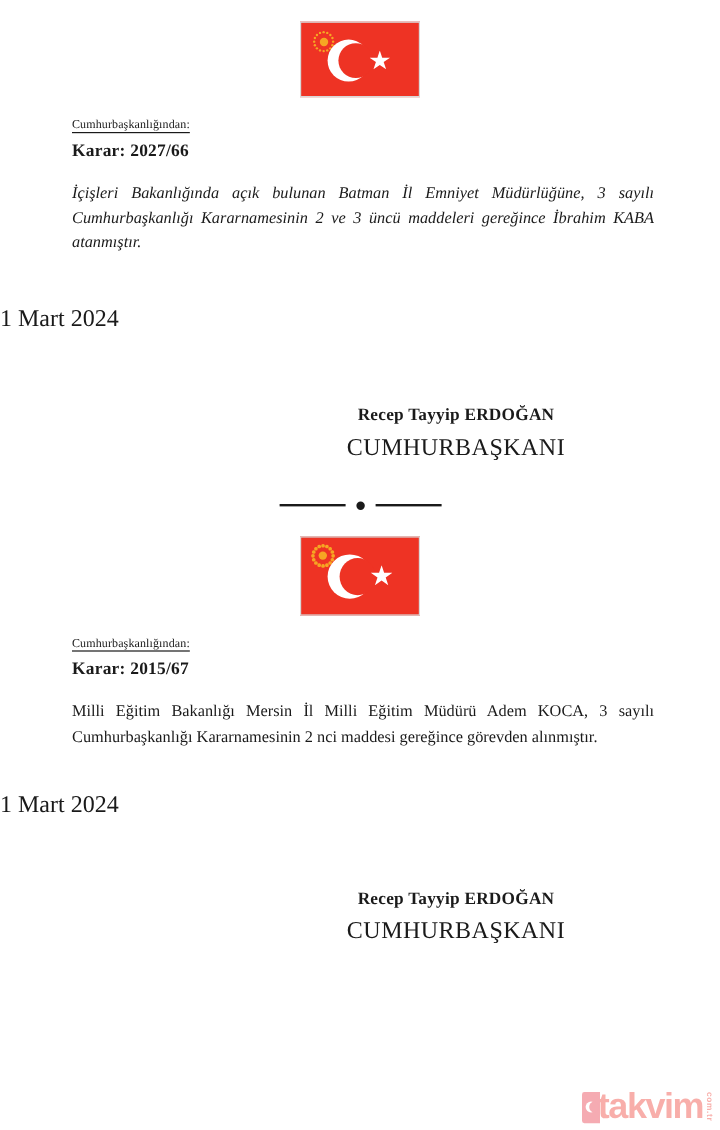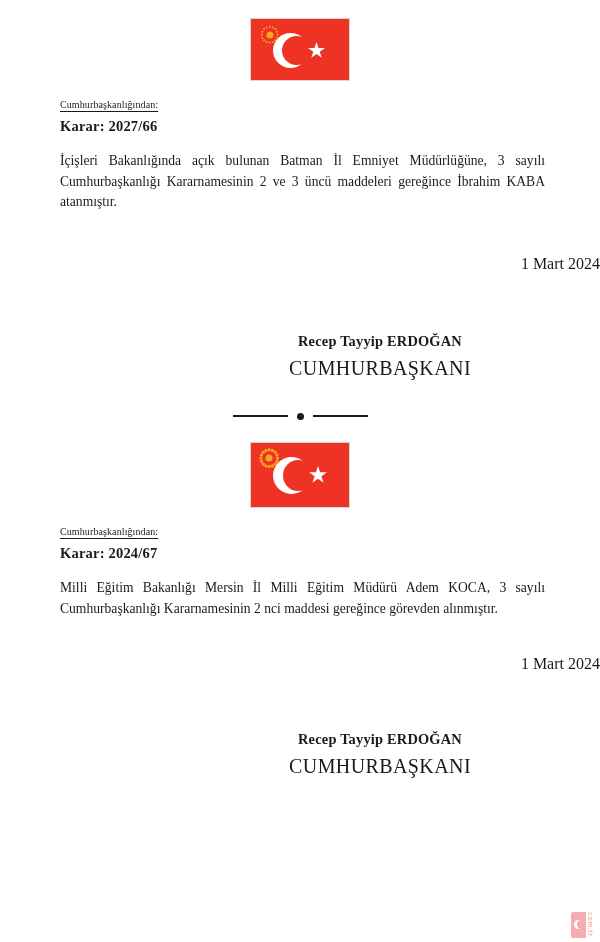--- a/index.html
+++ b/index.html
@@ -84,22 +84,22 @@
     font-size: 14.5px;
     letter-spacing: 0.2px;
   }
   .body-text {
     font-size: 13.6px;
     line-height: 1.52;
     text-align: justify;
     text-justify: inter-word;
   }
   .date-line {
-    text-align: right;
-    font-size: 16px;
+    text-align: left;
+    font-size: 20px;
   }
   .sign-name {
     font-weight: bold;
     font-size: 14.4px;
     text-align: center;
     letter-spacing: 0.2px;
   }
   .sign-title {
     font-size: 20px;
     text-align: center;
@@ -212,21 +212,21 @@
         <div class="crescent-cut" style="left:31px;top:17px;width:29px;height:29px;"></div>
         <div class="star" style="left:57px;top:23px;width:17px;height:17px;"></div>
       </div>
     </div>
 
     <div style="margin:18px 0 0 60px;">
       <div class="heading">Cumhurbaşkanlığından:</div>
       <div class="karar" style="margin-top:8px;">Karar: 2027/66</div>
     </div>
 
-    <div class="body-text" style="margin:16px 55px 0 60px;">İçişleri Bakanlığında açık bulunan Batman İl Emniyet Müdürlüğüne, 3 sayılı Cumhurbaşkanlığı Kararnamesinin 2 ve 3 üncü maddeleri gereğince İbrahim KABA atanmıştır.</div>
+    <div class="body-text" style="margin:16px 55px 0 60px;font-style:italic;">İçişleri Bakanlığında açık bulunan Batman İl Emniyet Müdürlüğüne, 3 sayılı Cumhurbaşkanlığı Kararnamesinin 2 ve 3 üncü maddeleri gereğince İbrahim KABA atanmıştır.</div>
 
     <div class="date-line" style="margin-top:42px;">1 Mart 2024</div>
 
     <div style="margin-top:60px;">
       <div class="sign-name" style="margin-left:160px;">Recep Tayyip ERDOĞAN</div>
       <div class="sign-title" style="margin-left:160px;margin-top:7px;">CUMHURBAŞKANI</div>
     </div>
   </div>
 
   <div class="divider" style="margin-top:33px;">
@@ -259,34 +259,35 @@
             <span class="ray" style="width: 2.6px; height: 2.6px; transform: translate(-50%, -50%) translate(7.76px, -3.21px);"></span>
           </div>
         <div class="crescent" style="left:22px;top:14px;width:37px;height:37px;"></div>
         <div class="crescent-cut" style="left:32px;top:17px;width:30px;height:31px;"></div>
         <div class="star" style="left:58px;top:23px;width:18px;height:18px;"></div>
       </div>
     </div>
 
     <div style="margin:18px 0 0 60px;">
       <div class="heading">Cumhurbaşkanlığından:</div>
-      <div class="karar" style="margin-top:8px;">Karar: 2024/67</div>
+      <div class="karar" style="margin-top:8px;">Karar: 2015/67</div>
     </div>
 
     <div class="body-text" style="margin:16px 55px 0 60px;">Milli Eğitim Bakanlığı Mersin İl Milli Eğitim Müdürü Adem KOCA, 3 sayılı Cumhurbaşkanlığı Kararnamesinin 2 nci maddesi gereğince görevden alınmıştır.</div>
 
     <div class="date-line" style="margin-top:36px;">1 Mart 2024</div>
 
     <div style="margin-top:58px;">
       <div class="sign-name" style="margin-left:160px;">Recep Tayyip ERDOĞAN</div>
       <div class="sign-title" style="margin-left:160px;margin-top:7px;">CUMHURBAŞKANI</div>
     </div>
   </div>
 
   <div class="watermark">
     <span class="wm-badge">
       <span class="wm-moon"></span>
       <span class="wm-moon-cut"></span>
     </span>
+    <span class="wm-text">takvim</span>
     <span class="wm-tld">com.tr</span>
   </div>
 
 </div>
 
 </body></html>

